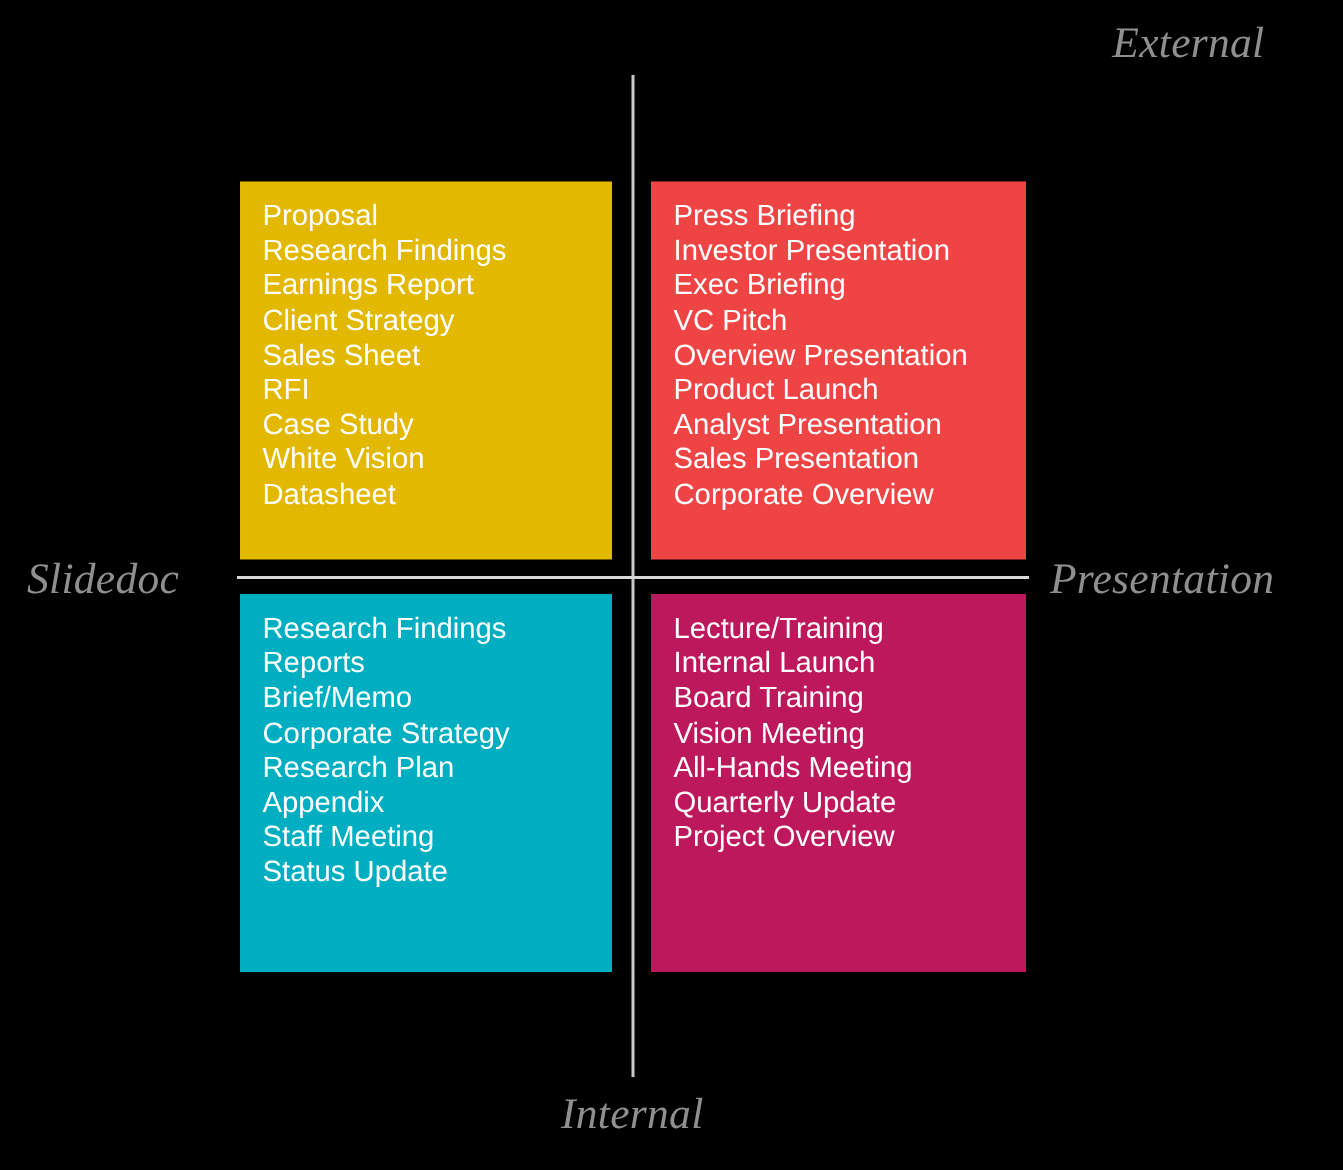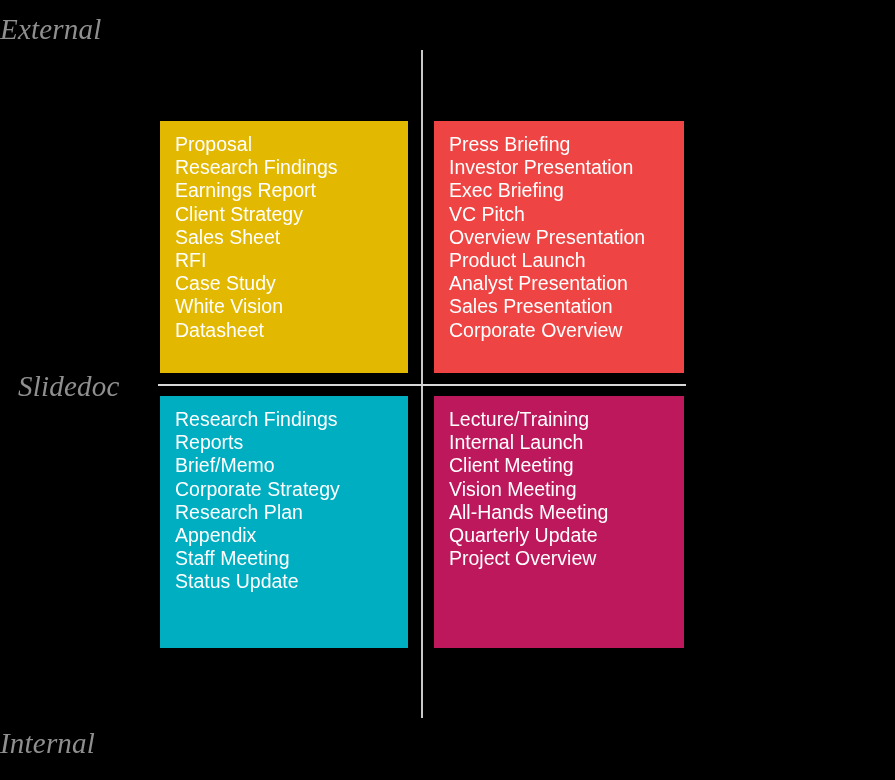--- a/index.html
+++ b/index.html
@@ -44,22 +44,22 @@
   
   .axis-label {
     position: absolute;
     font-family: "Liberation Serif", serif;
     font-style: italic;
     font-size: 29px;
     color: #8f8f8f;
     white-space: nowrap;
     letter-spacing: 0.2px;
   }
-  .axis-label.top    { left: 0; top: 13px; width: 843px; text-align: left; }
-  .axis-label.bottom { left: 0; top: 727px; width: 843px; text-align: left; }
+  .axis-label.top    { left: 0; top: 13px; width: 843px; text-align: right; }
+  .axis-label.bottom { left: 0; top: 727px; width: 843px; text-align: center; }
   .axis-label.left   { left: 18px; top: 370px; }
   .axis-label.right  { left: 700px; top: 370px; }
 
   
   .quad {
     position: absolute;
     box-sizing: border-box;
     padding: 12px 0 0 15px;
   }
   .quad ul {
@@ -84,20 +84,21 @@
 <body style="background: rgb(0, 0, 0);">
 
 <div id="stage" style="background: rgb(0, 0, 0);">
 
   <div class="axis-v"></div>
   <div class="axis-h"></div>
 
   <div class="axis-label top" style="color: rgb(143, 143, 143);">External</div>
   <div class="axis-label bottom" style="color: rgb(143, 143, 143);">Internal</div>
   <div class="axis-label left" style="color: rgb(143, 143, 143);">Slidedoc</div>
+  <div class="axis-label right" style="color: rgb(143, 143, 143);">Presentation</div>
 
   <div class="quad" id="quad-slidedoc-external" style="background: rgb(227, 184, 0);">
     <ul>
         <li>Proposal</li>
         <li>Research Findings</li>
         <li>Earnings Report</li>
         <li>Client Strategy</li>
         <li>Sales Sheet</li>
         <li>RFI</li>
         <li>Case Study</li>
@@ -130,21 +131,21 @@
         <li>Appendix</li>
         <li>Staff Meeting</li>
         <li>Status Update</li>
       </ul>
   </div>
 
   <div class="quad" id="quad-presentation-internal" style="background: #be185d;">
     <ul>
         <li>Lecture/Training</li>
         <li>Internal Launch</li>
-        <li>Client Meeting</li>
+        <li>Board Training</li>
         <li>Vision Meeting</li>
         <li>All-Hands Meeting</li>
         <li>Quarterly Update</li>
         <li>Project Overview</li>
       </ul>
   </div>
 
 </div>
 
 </body></html>

